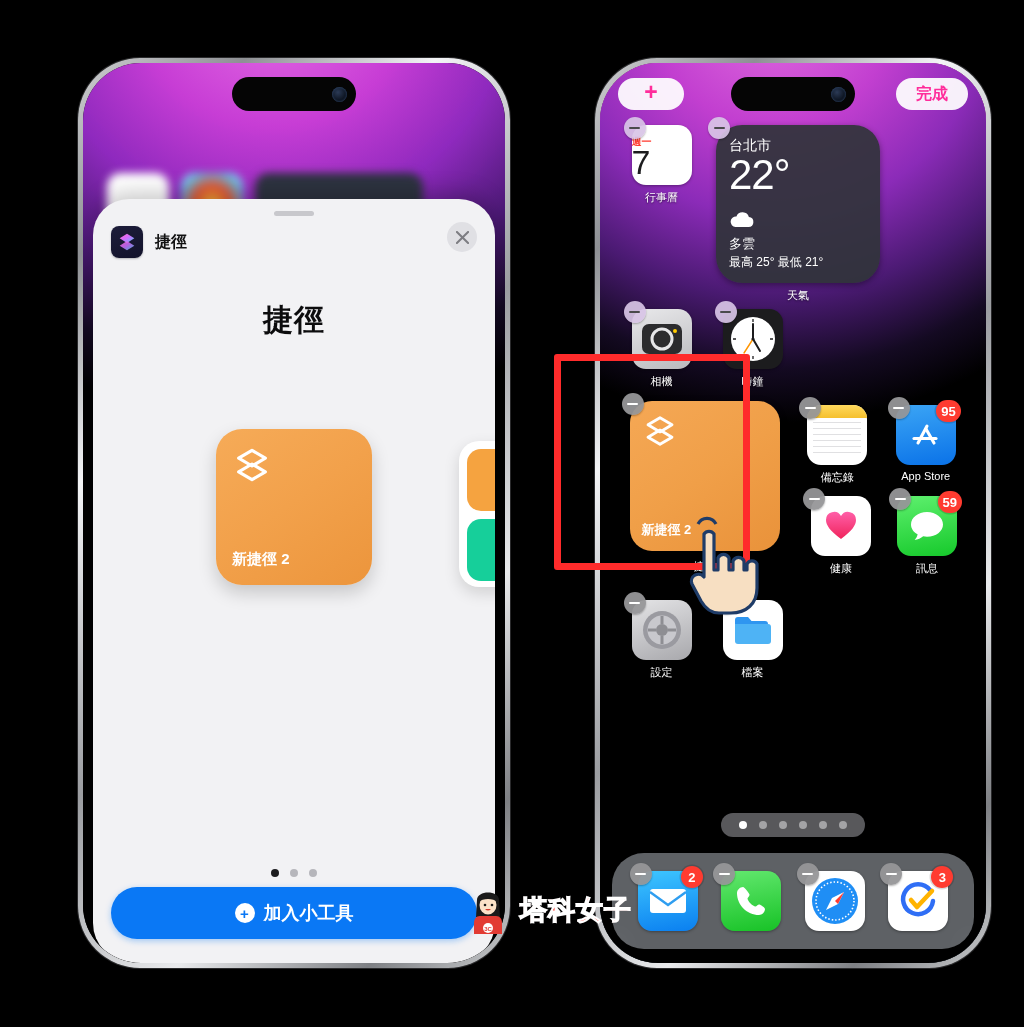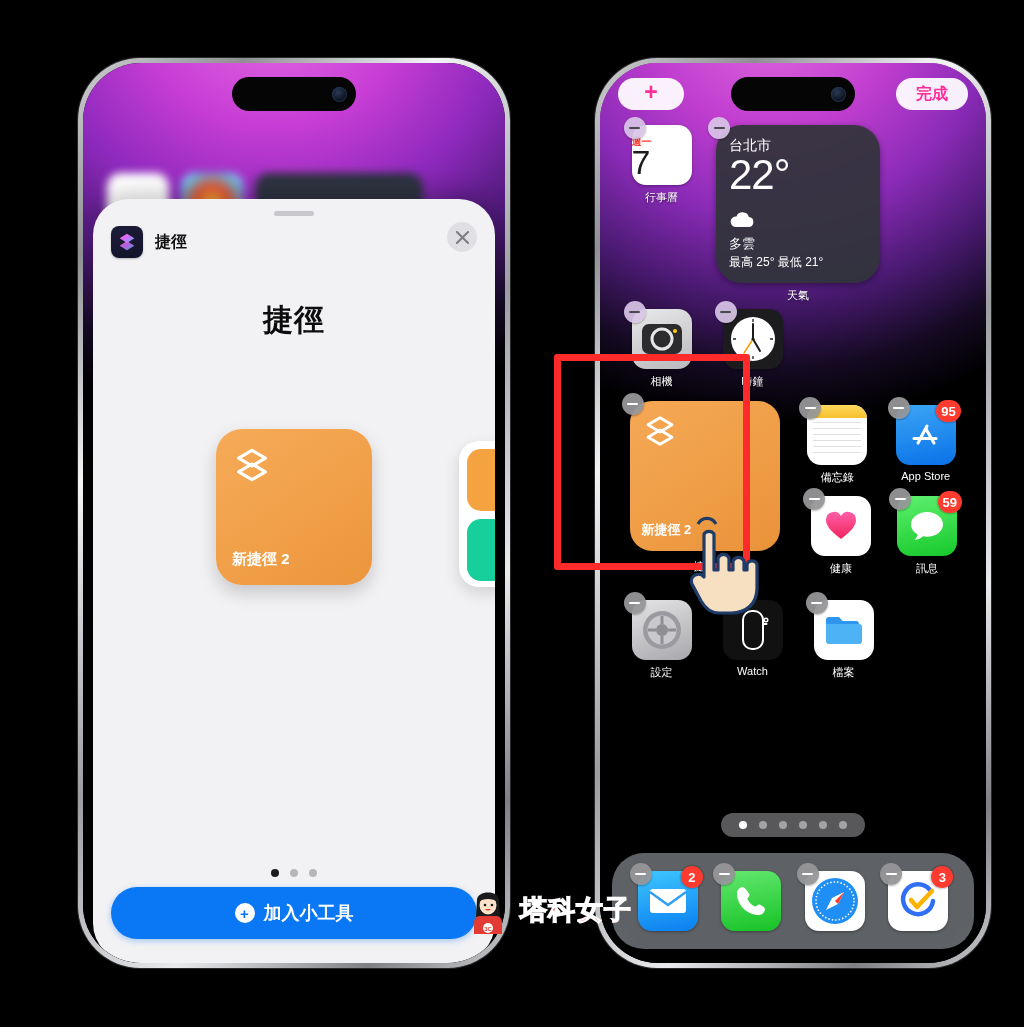--- a/index.html
+++ b/index.html
@@ -571,35 +571,20 @@
                       <line x1="23" y1="29" x2="23" y2="37"></line>
                     <line x1="9" y1="23" x2="17" y2="23"></line>
                       <line x1="29" y1="23" x2="37" y2="23"></line>
                   </g>
                 </svg>
               </div>
             </div>
             <div class="app-label">設定</div>
           </div>
 
-          <div class="cell">
-            <div class="icon-wrap">
-              <div class="minus-badge grey">
-                  <i></i>
-                </div>
-              <div class="app-icon ic-watch">
-                <svg width="40" height="48" viewBox="0 0 40 48">
-                  <rect x="10" y="5" width="20" height="38" rx="9" fill="none" stroke="#fff" stroke-width="2"></rect>
-                  <line x1="31" y1="18" x2="33.5" y2="18" stroke="#fff" stroke-width="2" stroke-linecap="round"></line>
-                  <circle cx="33" cy="14" r="1.8" fill="none" stroke="#fff" stroke-width="1.4"></circle>
-                </svg>
-              </div>
-            </div>
-            <div class="app-label">Watch</div>
-          </div>
 
           <div class="cell">
             <div class="icon-wrap">
               <div class="minus-badge grey">
                   <i></i>
                 </div>
               <div class="app-icon ic-files">
                 <svg width="42" height="34" viewBox="0 0 42 34">
                   <path d="M3 7 a3 3 0 0 1 3-3 h10 l3.5 4 h13.5 a3 3 0 0 1 3 3 v3 H3 z" fill="#2f96f0"></path>
                   <path d="M3 11 h33 a3 3 0 0 1 3 3 v14 a3 3 0 0 1 -3 3 H6 a3 3 0 0 1 -3 -3 z" fill="#4eb3f5"></path>

